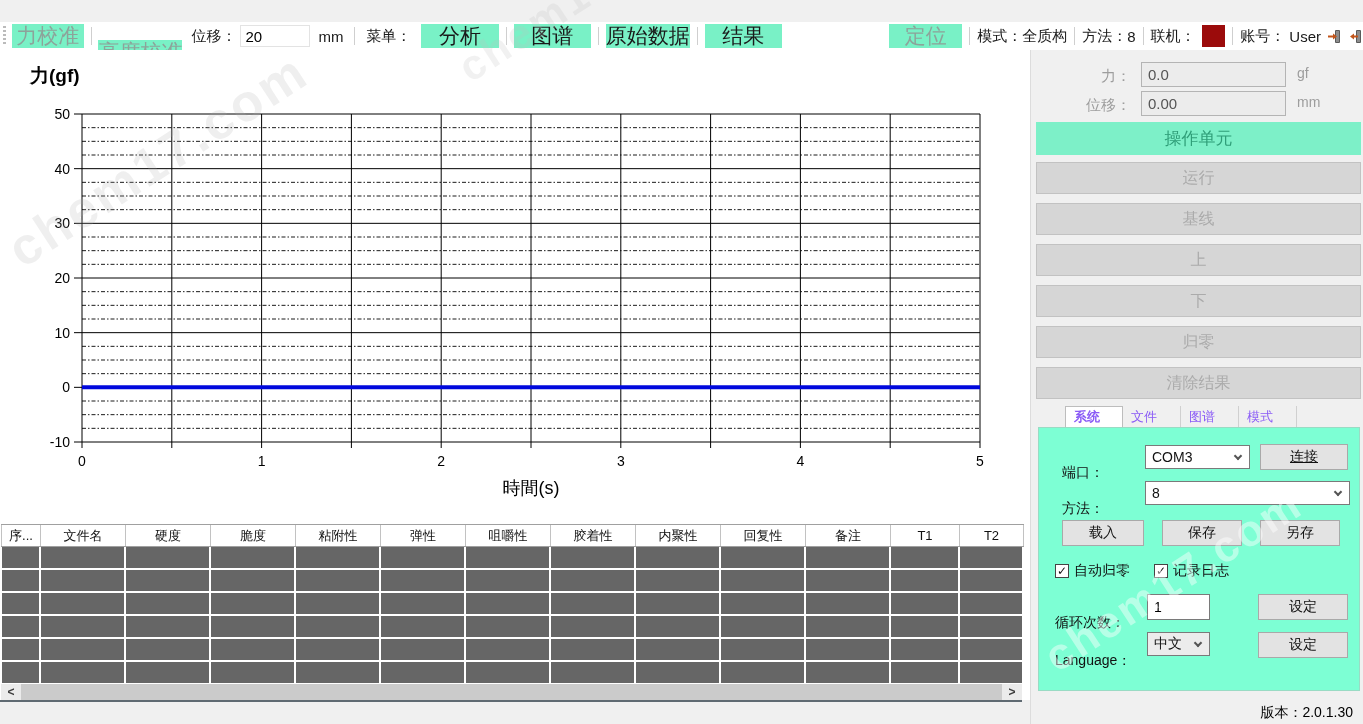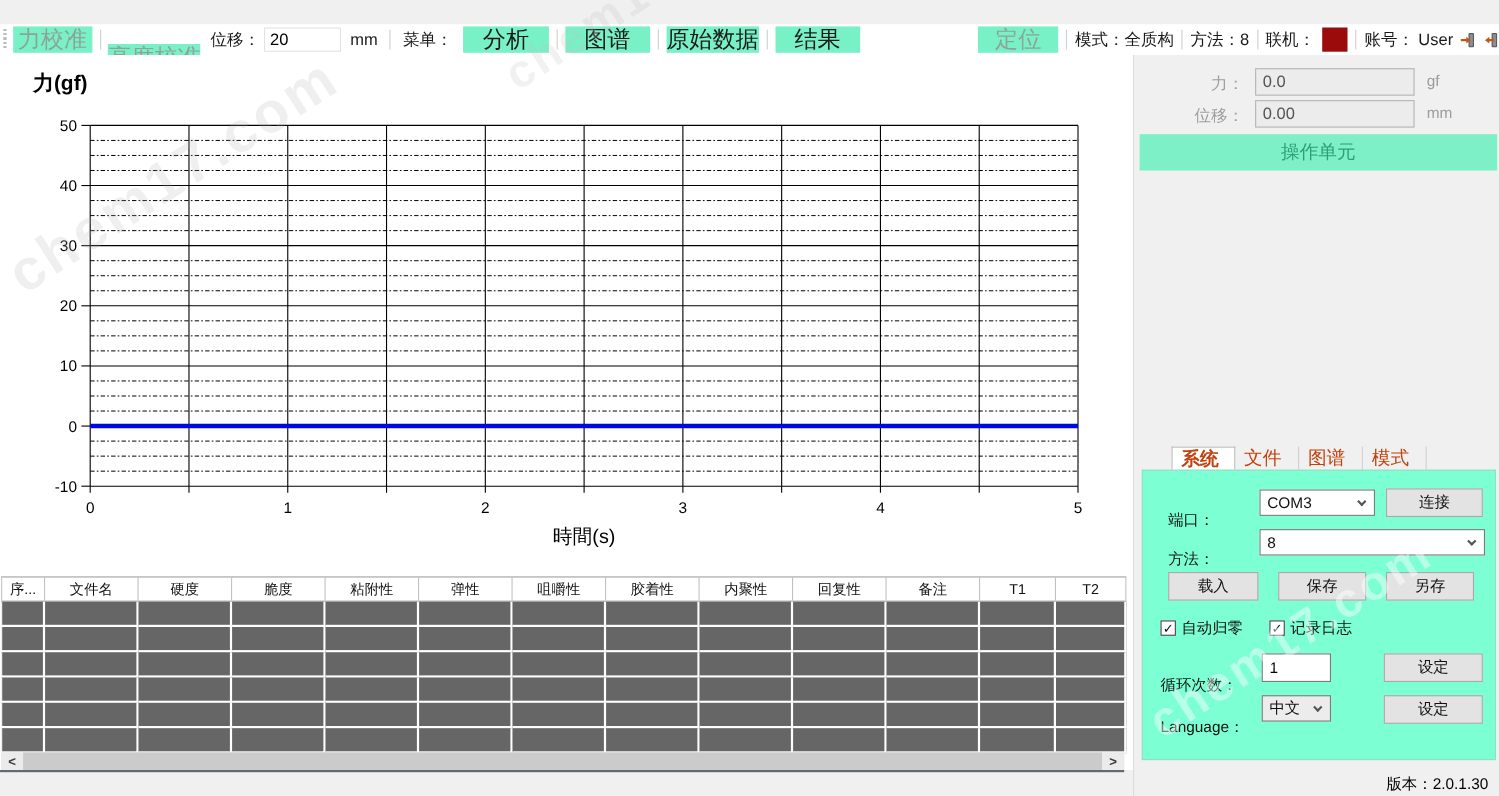--- a/index.html
+++ b/index.html
@@ -57,21 +57,21 @@
     border-left:1px solid #dcdcdc; font-size:15px; }
   .ro-label { position:absolute; width:70px; text-align:right; color:#9d9d9d; }
   .ro-input { position:absolute; left:110px; width:145px; height:25px; background:#ececec;
     border:1px solid #b4b4b4; color:#555; font-size:15px; padding-left:6px; font-family:inherit; }
   .ro-unit { position:absolute; left:266px; color:#9d9d9d; font-size:14px; }
   .operate-btn { position:absolute; left:5px; top:72px; width:325px; height:33px; background:#7df0c8;
     color:#2f9e78; font-size:17px; display:flex; align-items:center; justify-content:center; }
   .pbtns { position:absolute; left:5px; top:112px; width:325px; }
   .panel-btn { height:32px; margin-bottom:9px; background:#d6d6d6; border:1px solid #c2c2c2;
     color:#ababab; font-size:16px; display:flex; align-items:center; justify-content:center; }
-  .tabs { position:absolute; left:2px; top:356px; height:21px; display:flex; font-size:17px; color:#c2410c;padding-left:32px; }
+  .tabs { position:absolute; left:2px; top:356px; height:21px; display:flex; font-size:13px; color:#8b5cf6;padding-left:32px; }
   .tab { width:58px; height:21px; display:flex; align-items:center; justify-content:flex-start;
     padding-left:8px; border-right:1px solid #d0d0d0; }
   .tab.active { background:#fff; border:1px solid #bdbdbd; border-bottom:none; font-weight:bold; }
   .syspanel { position:absolute; left:7px; top:377px; width:322px; height:264px; background:#7dffd4;
     border:1px solid #9adbc4; font-size:14px; color:#111; }
   .sp-label { position:absolute;margin-top:14px; }
   .combo { position:absolute; height:24px; background:#fff; border:1px solid #7a7a7a;
     display:flex; align-items:center; padding-left:6px; }
   .combo .chev { position:absolute; right:8px; top:7px; width:6px; height:6px;
     border-right:2px solid #555; border-bottom:2px solid #555; transform:rotate(45deg); }
@@ -339,35 +339,43 @@
 
   <div class="rpanel">
     <span class="ro-label" style="left:30px;top:17px;">力：</span>
     <input class="ro-input" style="top: 12px;" value="0.0">
     <span class="ro-unit" style="top:15px;">gf</span>
     <span class="ro-label" style="left:30px;top:46px;">位移：</span>
     <input class="ro-input" style="top: 41px;" value="0.00">
     <span class="ro-unit" style="top:44px;">mm</span>
 
     <div class="operate-btn">操作单元</div>
+    <div class="pbtns" id="panel-buttons">
+        <div class="panel-btn">运行</div>
+        <div class="panel-btn">基线</div>
+        <div class="panel-btn">上</div>
+        <div class="panel-btn">下</div>
+        <div class="panel-btn">归零</div>
+        <div class="panel-btn">清除结果</div>
+      </div>
 
     <div class="tabs" id="panel-tabs">
         <div class="tab active">系统</div>
         <div class="tab">文件</div>
         <div class="tab">图谱</div>
         <div class="tab">模式</div>
       </div>
 
     <div class="syspanel">
       <span class="sp-label" style="left:23px;top:22px;">端口：</span>
       <div class="combo" style="left:106px;top:17px;width:105px;">
         <span>COM3</span>
           <span class="chev"></span>
       </div>
-      <div class="wbtn" style="left:221px;top:16px;width:88px;">连接</div>
+      <div class="wbtn" style="left:221px;top:16px;width:88px;text-decoration:underline;">连接</div>
 
       <span class="sp-label" style="left:23px;top:58px;">方法：</span>
       <div class="combo" style="left:106px;top:53px;width:205px;">
         <span>8</span>
           <span class="chev"></span>
       </div>
 
       <div class="wbtn" style="left:23px;top:92px;width:82px;">载入</div>
       <div class="wbtn" style="left:123px;top:92px;width:80px;">保存</div>
       <div class="wbtn" style="left:221px;top:92px;width:80px;">另存</div>

